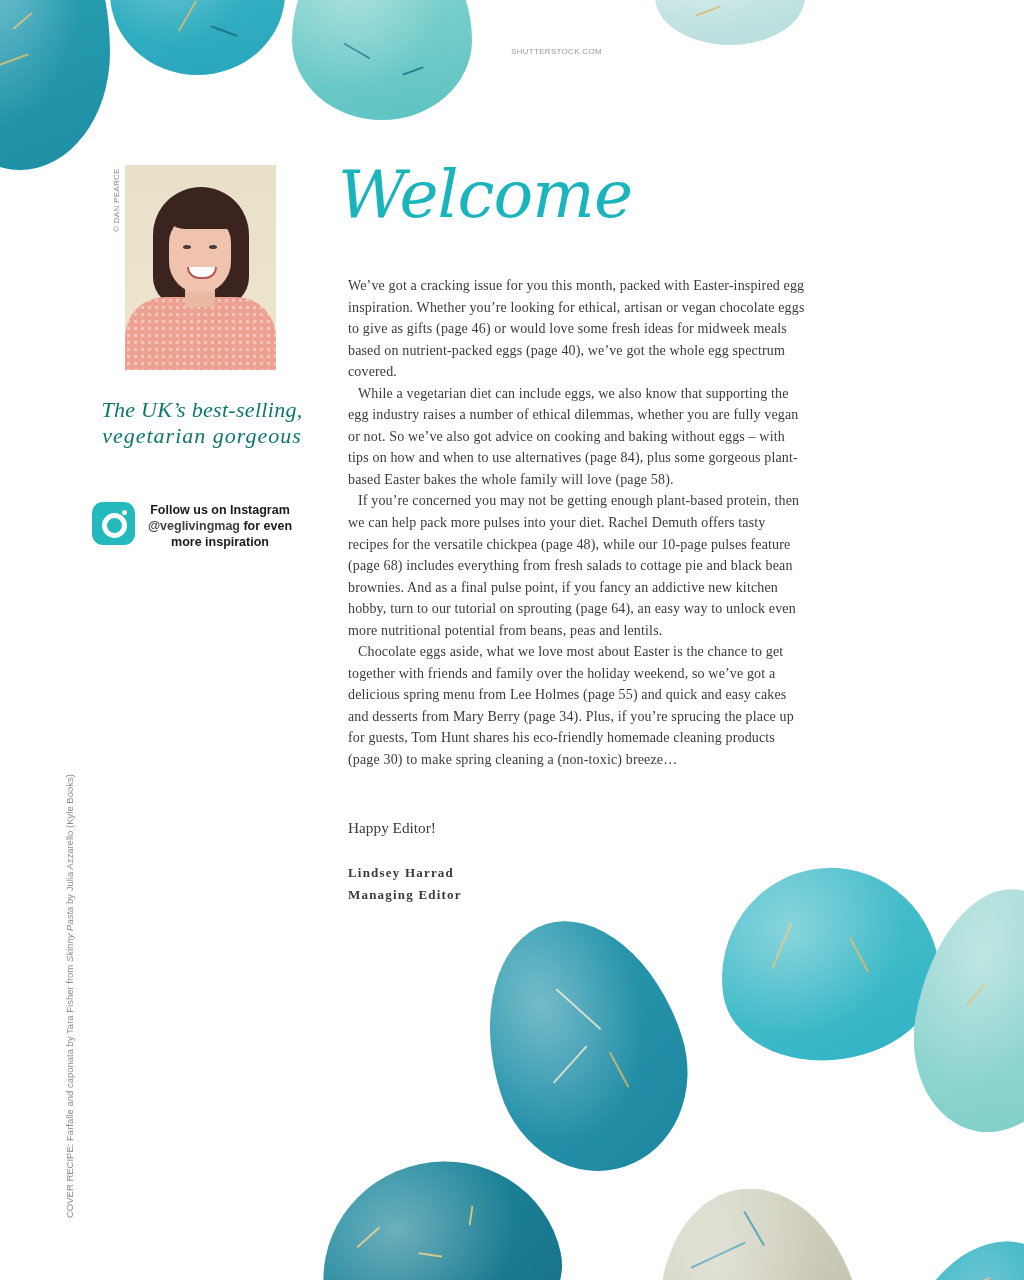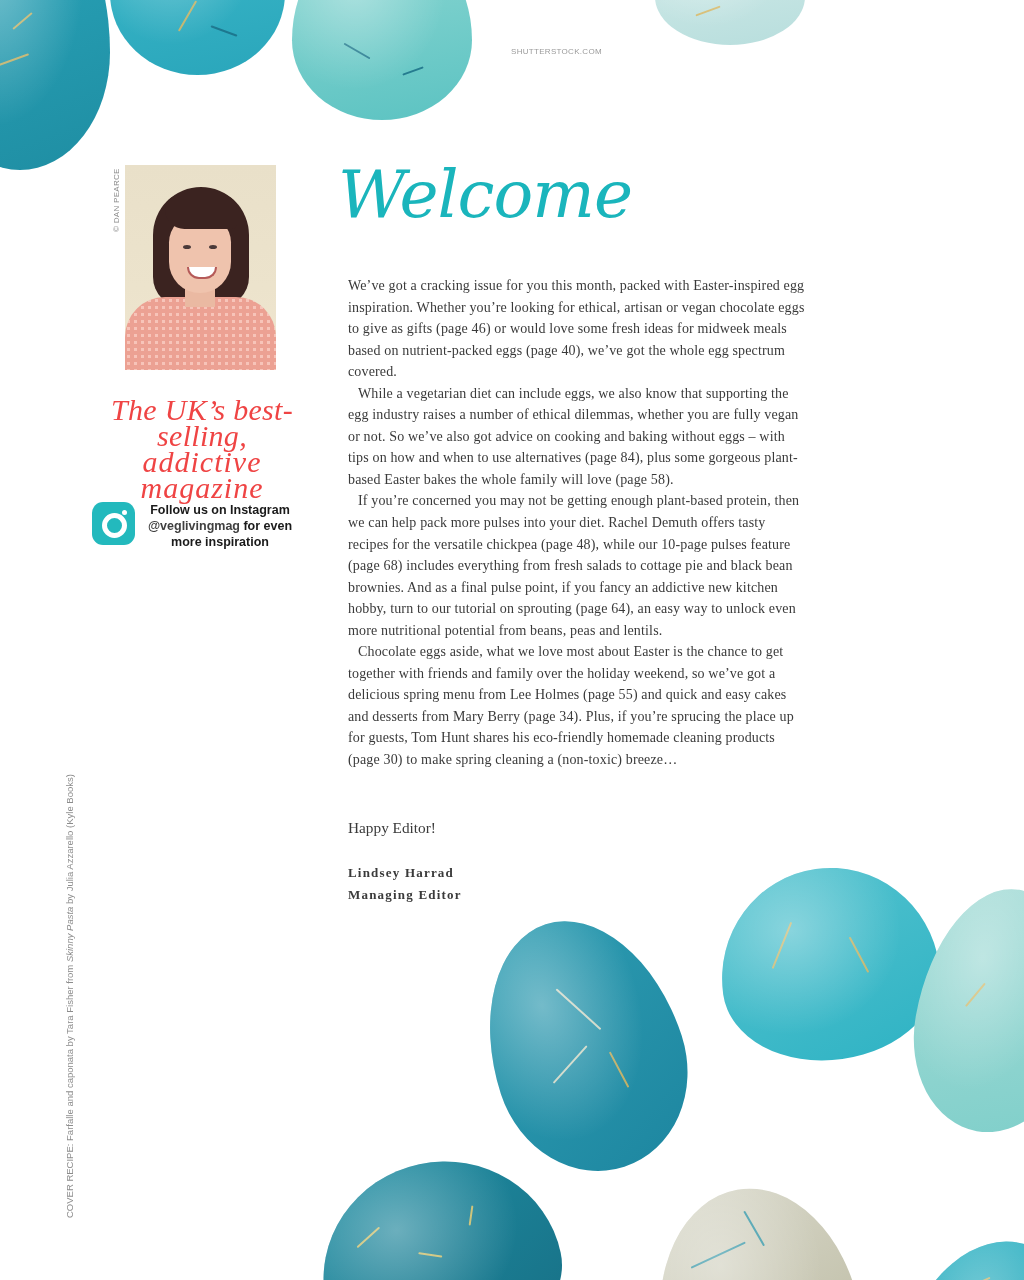--- a/index.html
+++ b/index.html
@@ -14,21 +14,21 @@
   .portrait { position:absolute; left:125px; top:165px; width:151px; height:205px; overflow:hidden;
     background: linear-gradient(180deg,#e9e0c9 0%,#ece3cc 60%,#f0e6d0 100%); }
   .portrait .hair { position:absolute; left:28px; top:22px; width:96px; height:120px; background:#3b2320; border-radius:48px 48px 30px 30px; }
   .portrait .face { position:absolute; left:44px; top:50px; width:62px; height:78px; background:#efc3ad; border-radius:30px 30px 34px 34px; }
   .portrait .fringe { position:absolute; left:40px; top:30px; width:72px; height:34px; background:#3b2320; border-radius:30px 30px 10px 40px; }
   .portrait .neck { position:absolute; left:60px; top:122px; width:30px; height:20px; background:#eab9a2; }
   .portrait .top { position:absolute; left:0; top:132px; width:151px; height:80px; background:#ee9d8e; border-radius:40px 40px 0 0;
     background-image: radial-gradient(circle, rgba(255,220,210,.6) 1.5px, transparent 2px); background-size:7px 7px; background-color:#eca193; }
   .portrait .smile { position:absolute; left:62px; top:102px; width:26px; height:10px; border-radius:0 0 14px 14px; background:#fff; border:2px solid #b55a58; border-top:none; }
   .portrait .eye { position:absolute; top:80px; width:8px; height:4px; background:#4a3a3a; border-radius:50%; }
-  .tagline { position:absolute; left:84px; top:397px; width:236px; text-align:center; font-family:"Liberation Serif", serif; font-style:italic; font-size:30px; line-height:26px; color:#ef4444; letter-spacing:.3px; }
+  .tagline { position:absolute; left:84px; top:397px; width:236px; text-align:center; font-family:"Liberation Serif", serif; font-style:italic; font-size:22px; line-height:26px; color:#0f766e; letter-spacing:.3px; }
   .insta-icon { position:absolute; left:92px; top:502px; width:43px; height:43px; border-radius:11px; background:#23b9bd; }
   .insta-icon .ring { position:absolute; left:10px; top:11px; width:15px; height:15px; border:5px solid #fff; border-radius:50%; }
   .insta-icon .dot { position:absolute; left:30px; top:8px; width:5px; height:5px; background:#fff; border-radius:50%; }
   .insta-text { position:absolute; left:140px; top:502px; width:160px; text-align:center; font-family:Liberation Sans, sans-serif; font-weight:bold; font-size:12.5px; line-height:16px; color:#1a1a1a; }
   .insta-text .handle { color:#404040; }
   .welcome { position:absolute; left:338px; top:150px; font-family:"DejaVu Serif", serif; font-style:italic; font-size:66px; color:#1ab5bc; letter-spacing:-1px; line-height:90px; }
   .body-copy { position:absolute; left:348px; top:241px; width:460px; font-family:"Liberation Serif", serif; font-size:14px; line-height:21.55px; color:#3a3a3a; letter-spacing:.15px;margin-top:34px; }
   .body-copy p { margin:0; text-indent:10px; }
   .body-copy p:first-child { text-indent:0; }
   .signoff { position:absolute; left:348px; top:819px; font-family:"Liberation Serif", serif; font-size:15.3px; color:#3a3a3a; }
@@ -94,21 +94,21 @@
   <div class="neck"></div>
   <div class="face"></div>
   <div class="fringe"></div>
   <div class="eye" style="left:58px"></div>
   <div class="eye" style="left:84px"></div>
   <div class="smile"></div>
 </div>
 
 <div class="tagline">
   <div>The UK’s best-selling,</div>
-  <div style="letter-spacing:1px">addictive magazine</div>
+  <div style="letter-spacing:1px">vegetarian gorgeous</div>
 </div>
 
 <div class="insta-icon">
   <div class="ring"></div>
   <div class="dot"></div>
 </div>
 <div class="insta-text">
   <div>Follow us on Instagram</div>
   <div><span class="handle">@veglivingmag</span><span> for even</span></div>
   <div>more inspiration</div>

